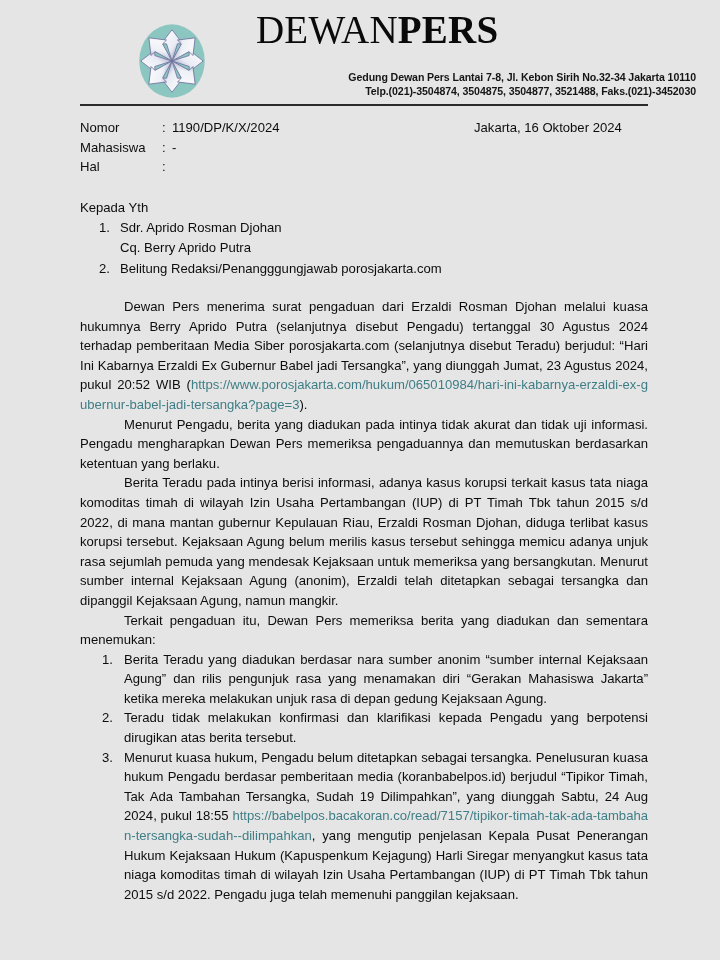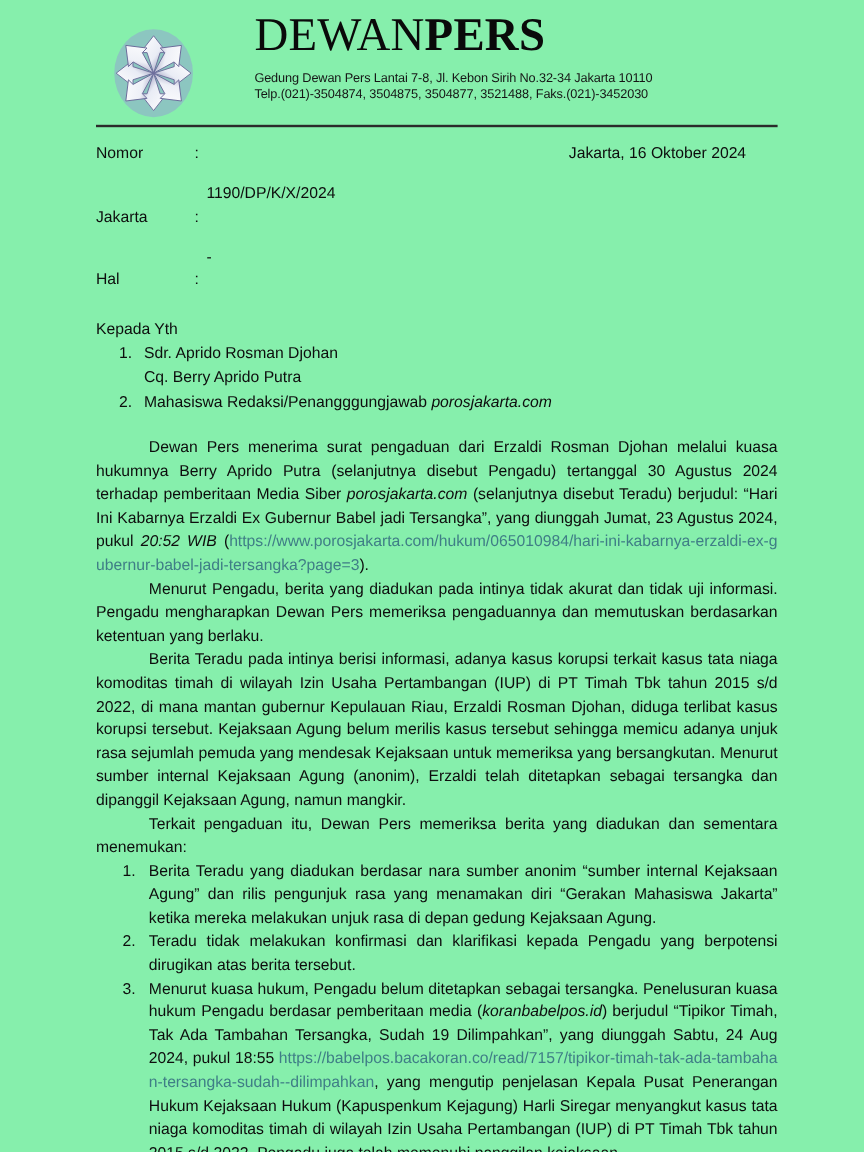--- a/index.html
+++ b/index.html
@@ -13,22 +13,23 @@
     overflow: hidden;
     font-family: "Liberation Sans", sans-serif;
     color: #111111;
     -webkit-font-smoothing: antialiased;
   }
 
   .page {
     position: relative;
     width: 720px;
     height: 960px;
-    background: #86efac;
+    background: #e5e5e5;
     box-sizing: border-box;
+    padding-left: 44px;
   }
 
   
   .letterhead {
     position: relative;
     display: flex;
     align-items: flex-start;
     padding: 8px 24px 0 82px;
     height: 98px;
     box-sizing: border-box;
@@ -55,23 +56,24 @@
     letter-spacing: 0.2px;
     color: #0a0a0a;
     white-space: nowrap;
     text-align: left;
     padding-left: 12px;
   }
   .org-title .t-light { font-weight: 400; }
   .org-title .t-bold  { font-weight: 700; }
 
   .contact-lines {
-    margin-top: 8px;
+    margin-top: 20px;
     padding-left: 12px;
-    text-align: left;
+    text-align: right;
+    font-weight: bold;
   }
   .contact-line {
     font-size: 10.6px;
     line-height: 14.2px;
     letter-spacing: -0.1px;
     color: #151515;
     white-space: nowrap;
   }
   .contact-line.c3 { letter-spacing: -0.05px; }
 
@@ -99,21 +101,21 @@
   .meta {
     position: relative;
     margin-bottom: 20px;
   }
   .meta-row {
     display: flex;
     line-height: 19.5px;
   }
   .meta-label { width: 82px; flex: 0 0 82px; }
   .meta-sep   { width: 10px; flex: 0 0 10px; }
-  .meta-value { flex: 1 1 auto; margin-top: 33px; }
+  .meta-value { flex: 1 1 auto; }
   .city-date {
     position: absolute;
     left: 394px;
     top: 0;
     white-space: nowrap;
   }
 
   
   .recipient { margin-bottom: 18px; }
   .recipient-head { line-height: 21px; }
@@ -143,21 +145,21 @@
     text-align: justify;
     text-indent: 44px;
     line-height: 19.6px;
   }
 
   .link {
     color: #3f7e86;
     text-decoration-color: #7fa9ad;
     word-break: break-all;
   }
-  .ital { font-style: italic; }
+  .ital { }
 
   
   .findings {
     list-style: none;
     margin: 0;
     padding: 0;
   }
   .finding {
     display: flex;
     margin-top: 0;
@@ -247,21 +249,21 @@
 
   <div class="content">
 
     <div class="meta">
       <div class="meta-row">
         <span class="meta-label">Nomor</span>
         <span class="meta-sep">:</span>
         <span class="meta-value">1190/DP/K/X/2024</span>
       </div>
       <div class="meta-row">
-        <span class="meta-label">Jakarta</span>
+        <span class="meta-label">Mahasiswa</span>
         <span class="meta-sep">:</span>
         <span class="meta-value">-</span>
       </div>
       <div class="meta-row">
         <span class="meta-label">Hal</span>
         <span class="meta-sep">:</span>
       </div>
       <div class="city-date">Jakarta, 16 Oktober 2024</div>
     </div>
 
@@ -270,21 +272,21 @@
       <ul class="rcp-list">
         <li class="rcp-item">
           <span class="rcp-num">1.</span>
           <span class="rcp-body">
             <span>Sdr. Aprido Rosman Djohan</span>
             <div class="rcp-sub">Cq. Berry Aprido Putra</div>
           </span>
         </li>
         <li class="rcp-item">
           <span class="rcp-num">2.</span>
-          <span class="rcp-body"><span>Mahasiswa Redaksi/Penangggungjawab </span><span class="ital">porosjakarta.com</span></span>
+          <span class="rcp-body"><span>Belitung Redaksi/Penangggungjawab </span><span class="ital">porosjakarta.com</span></span>
         </li>
       </ul>
     </div>
 
     <p class="para"><span>Dewan Pers menerima surat pengaduan dari Erzaldi Rosman Djohan melalui kuasa hukumnya Berry Aprido Putra (selanjutnya disebut Pengadu) tertanggal 30 Agustus 2024 terhadap pemberitaan Media Siber </span><span class="ital">porosjakarta.com</span><span> (selanjutnya disebut Teradu) berjudul: “Hari Ini Kabarnya Erzaldi Ex Gubernur Babel jadi Tersangka”, yang diunggah Jumat, 23 Agustus 2024, pukul </span><span class="ital">20:52 WIB</span><span> (</span><span class="link">https://www.porosjakarta.com/hukum/065010984/hari-ini-kabarnya-erzaldi-ex-gubernur-babel-jadi-tersangka?page=3</span><span>).</span></p>
 
     <p class="para">Menurut Pengadu, berita yang diadukan pada intinya tidak akurat dan  tidak uji informasi. Pengadu mengharapkan Dewan Pers memeriksa pengaduannya dan memutuskan berdasarkan ketentuan yang berlaku.</p>
 
     <p class="para">Berita Teradu pada intinya berisi informasi, adanya kasus korupsi  terkait kasus tata niaga komoditas timah di wilayah Izin Usaha Pertambangan (IUP) di PT Timah Tbk tahun 2015 s/d 2022, di mana mantan gubernur Kepulauan Riau, Erzaldi Rosman Djohan, diduga terlibat kasus korupsi  tersebut.  Kejaksaan Agung belum merilis kasus tersebut sehingga memicu adanya unjuk rasa sejumlah pemuda yang mendesak Kejaksaan untuk memeriksa yang bersangkutan. Menurut sumber internal Kejaksaan Agung (anonim), Erzaldi telah ditetapkan sebagai tersangka dan dipanggil Kejaksaan Agung, namun mangkir.</p>
 

